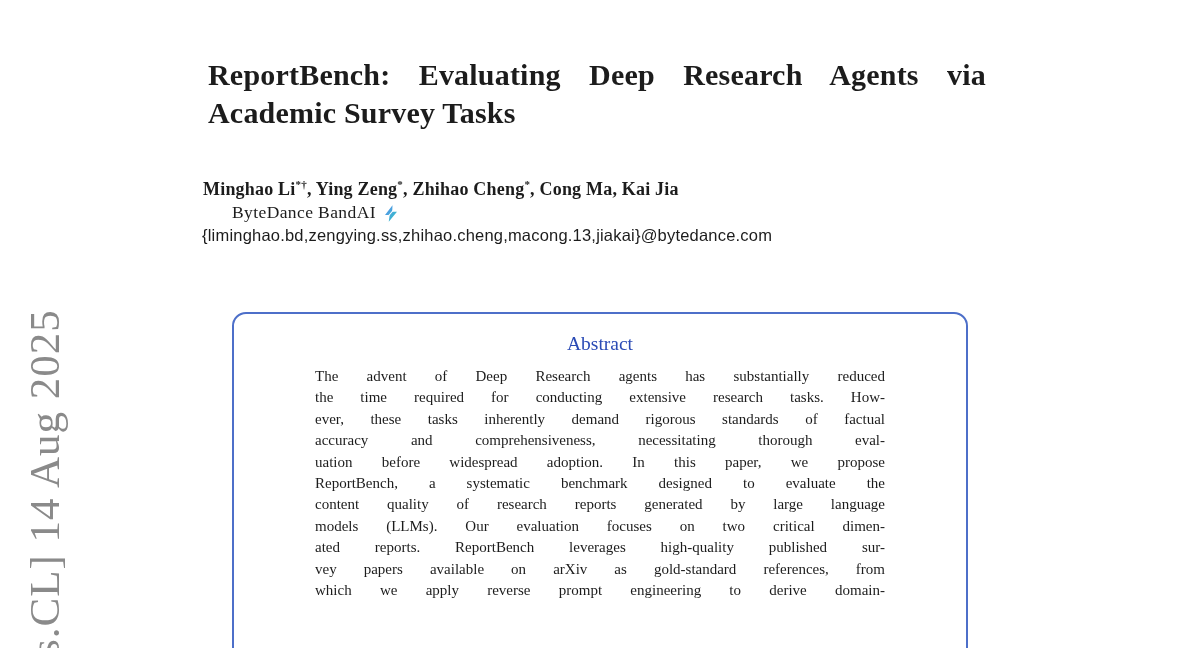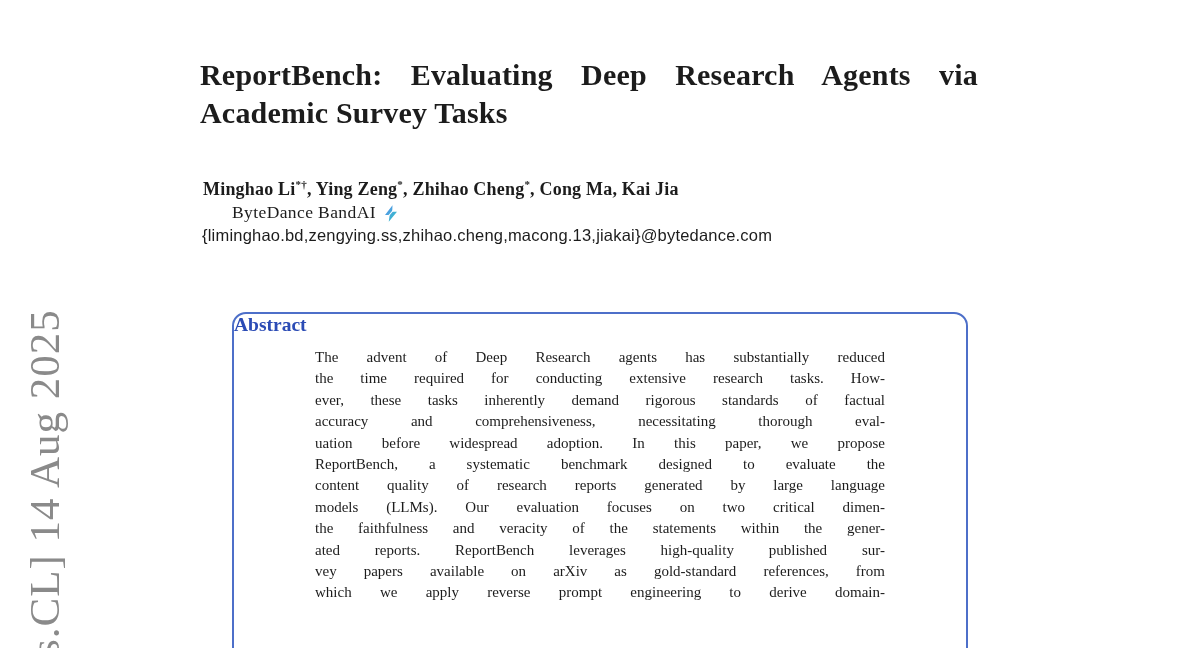--- a/index.html
+++ b/index.html
@@ -20,21 +20,21 @@
     transform:rotate(-90deg);
     transform-origin:0 0;
     white-space:nowrap;
     font-size:43px;
     letter-spacing:1px;
     color:var(--watermark-gray,#8a8a8a);
   }
 
   .title {
     position:absolute;
-    left:200px;
+    left:208px;
     top:56px;
     width:778px;
     font-weight:bold;
     font-size:30px;
     line-height:38px;
     letter-spacing:0.2px;
   }
   .title-line1 { text-align:justify; text-align-last:justify; }
 
   .authors {
@@ -75,22 +75,23 @@
     position:absolute;
     left:232px;
     top:312px;
     width:736px;
     height:410px; 
     border:2px solid var(--box-border-blue,#4d6fc9);
     border-radius:14px;
     background:#ffffff;
   }
   .abstract-heading {
-    text-align:left;
-    font-weight:bold;
+    margin-top:19px;
+    text-align:center;
+    font-weight:normal;
     font-size:19.5px;
     color:var(--accent-blue,#2b4bb5);
   }
   .abstract-body {
     width:570px;
     margin:11px auto 0 auto;
     font-size:15px;
     line-height:21.4px;
   }
   .abs-line { text-align:justify; text-align-last:justify; }
@@ -127,18 +128,17 @@
   <div class="abstract-heading">Abstract</div>
   <div class="abstract-body">
       <div class="abs-line">The advent of Deep Research agents has substantially reduced</div>
       <div class="abs-line">the time required for conducting extensive research tasks. How-</div>
       <div class="abs-line">ever, these tasks inherently demand rigorous standards of factual</div>
       <div class="abs-line">accuracy and comprehensiveness, necessitating thorough eval-</div>
       <div class="abs-line">uation before widespread adoption. In this paper, we propose</div>
       <div class="abs-line">ReportBench, a systematic benchmark designed to evaluate the</div>
       <div class="abs-line">content quality of research reports generated by large language</div>
       <div class="abs-line">models (LLMs). Our evaluation focuses on two critical dimen-</div>
-      <div class="abs-line">the faithfulness and veracity of the statements within the gener-</div>
       <div class="abs-line">ated reports. ReportBench leverages high-quality published sur-</div>
       <div class="abs-line">vey papers available on arXiv as gold-standard references, from</div>
       <div class="abs-line">which we apply reverse prompt engineering to derive domain-</div>
     </div>
 </div>
 
 </body></html>

